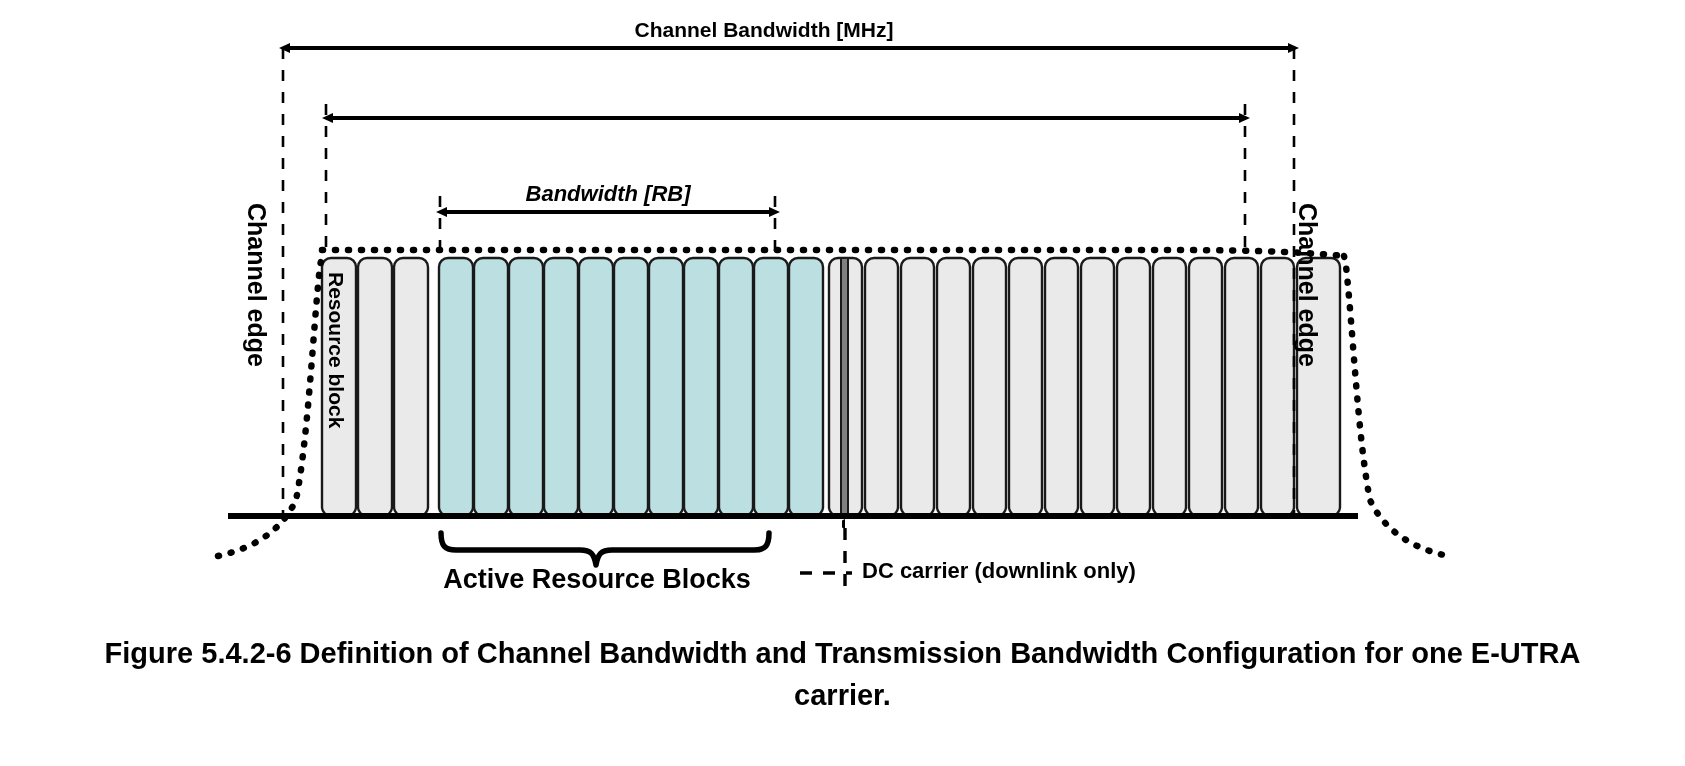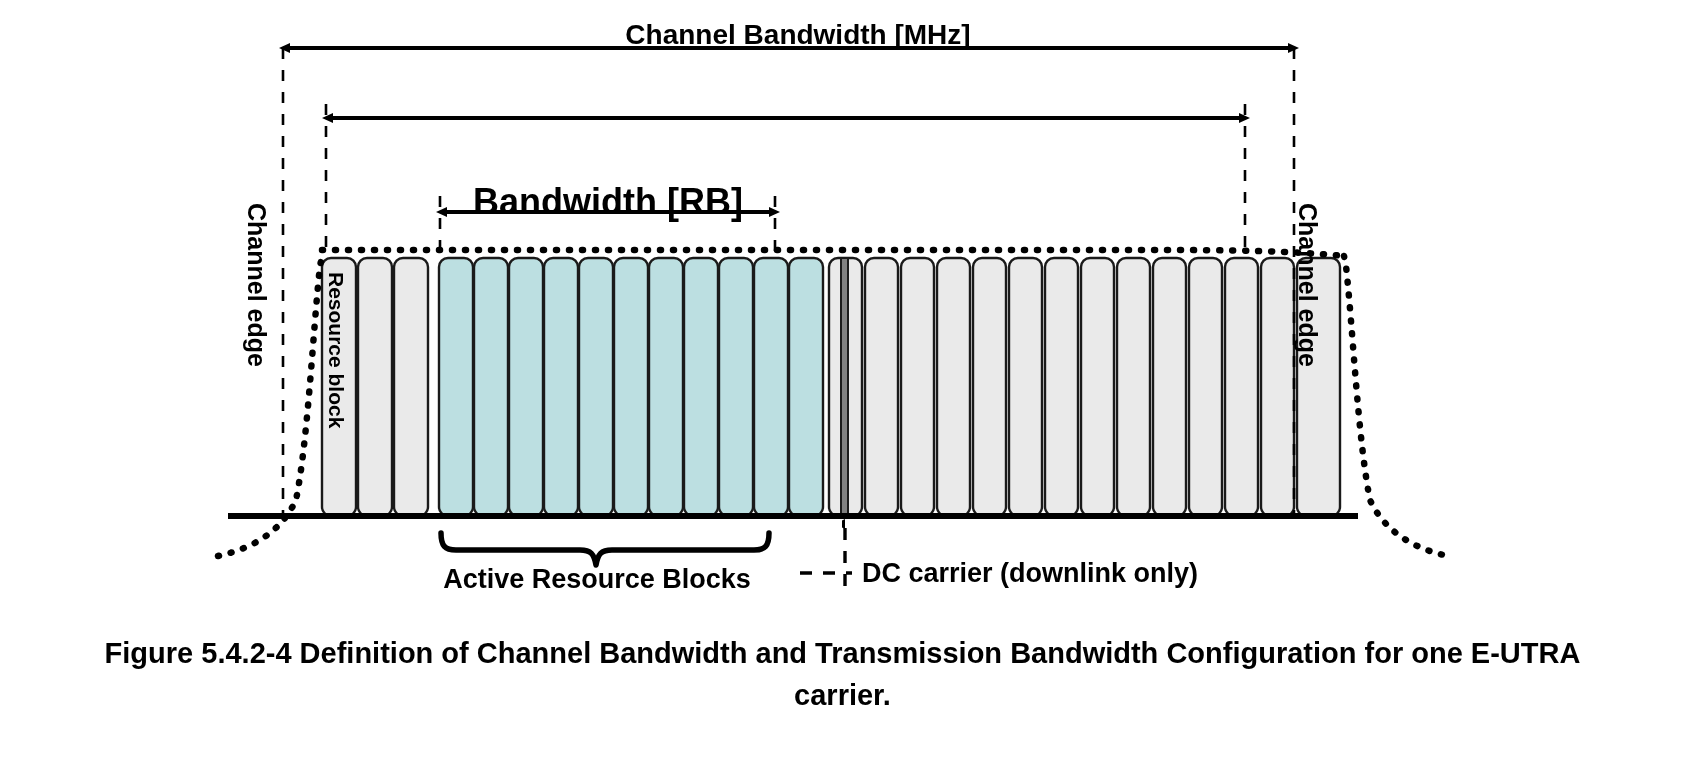--- a/index.html
+++ b/index.html
@@ -148,31 +148,31 @@
     <path d="M441,533
              C441,546 445,550 456,550
              L580,550 C591,550 594,554 596,565
              C598,554 601,550 612,550
              L754,550 C765,550 769,546 769,533" fill="none" stroke="#000000" stroke-width="5.5" stroke-linecap="round" stroke-linejoin="round"></path>
 
     <line x1="845" y1="586" x2="845" y2="524" stroke="#000000" stroke-width="3.4" stroke-dasharray="12 11" marker-end="url(#arrU)"></line>
     <line x1="800" y1="573" x2="852" y2="573" stroke="#000000" stroke-width="3.4" stroke-dasharray="12 11"></line>
   </svg>
 
-  <div class="lbl lbl-center" style="left:798px; top:18px; font-size:28px;">Channel Bandwidth [MHz]</div>
+  <div class="lbl lbl-center" style="left:764px; top:18px; font-size:21px;">Channel Bandwidth [MHz]</div>
 
 
 
-  <div class="lbl lbl-center" style="left:608px; top:181px; font-size:36px;">Bandwidth [RB]</div>
+  <div class="lbl lbl-center" style="left:608px; top:181px; font-size:22px;font-style:italic;">Bandwidth [RB]</div>
 
   <div class="vert-label" style="left:271px; top:203px;">Channel edge</div>
 
   <div class="vert-label" style="left:1322px; top:203px;">Channel edge</div>
 
   <div class="rb-label" style="left:348px; top:272px;">Resource block</div>
 
   <div class="lbl lbl-center" style="left:597px; top:564px; font-size:27px;">Active Resource Blocks</div>
 
-  <div class="lbl" style="left:862px; top:558px; font-size:27px;">DC carrier (downlink only)</div>
+  <div class="lbl" style="left:862px; top:558px; font-size:22px;">DC carrier (downlink only)</div>
 
-  <div id="caption">Figure 5.4.2-4 Definition of Channel Bandwidth and Transmission Bandwidth Configuration for one E-UTRA carrier.</div>
+  <div id="caption">Figure 5.4.2-6 Definition of Channel Bandwidth and Transmission Bandwidth Configuration for one E-UTRA carrier.</div>
 
 </div>
 
 </body></html>

